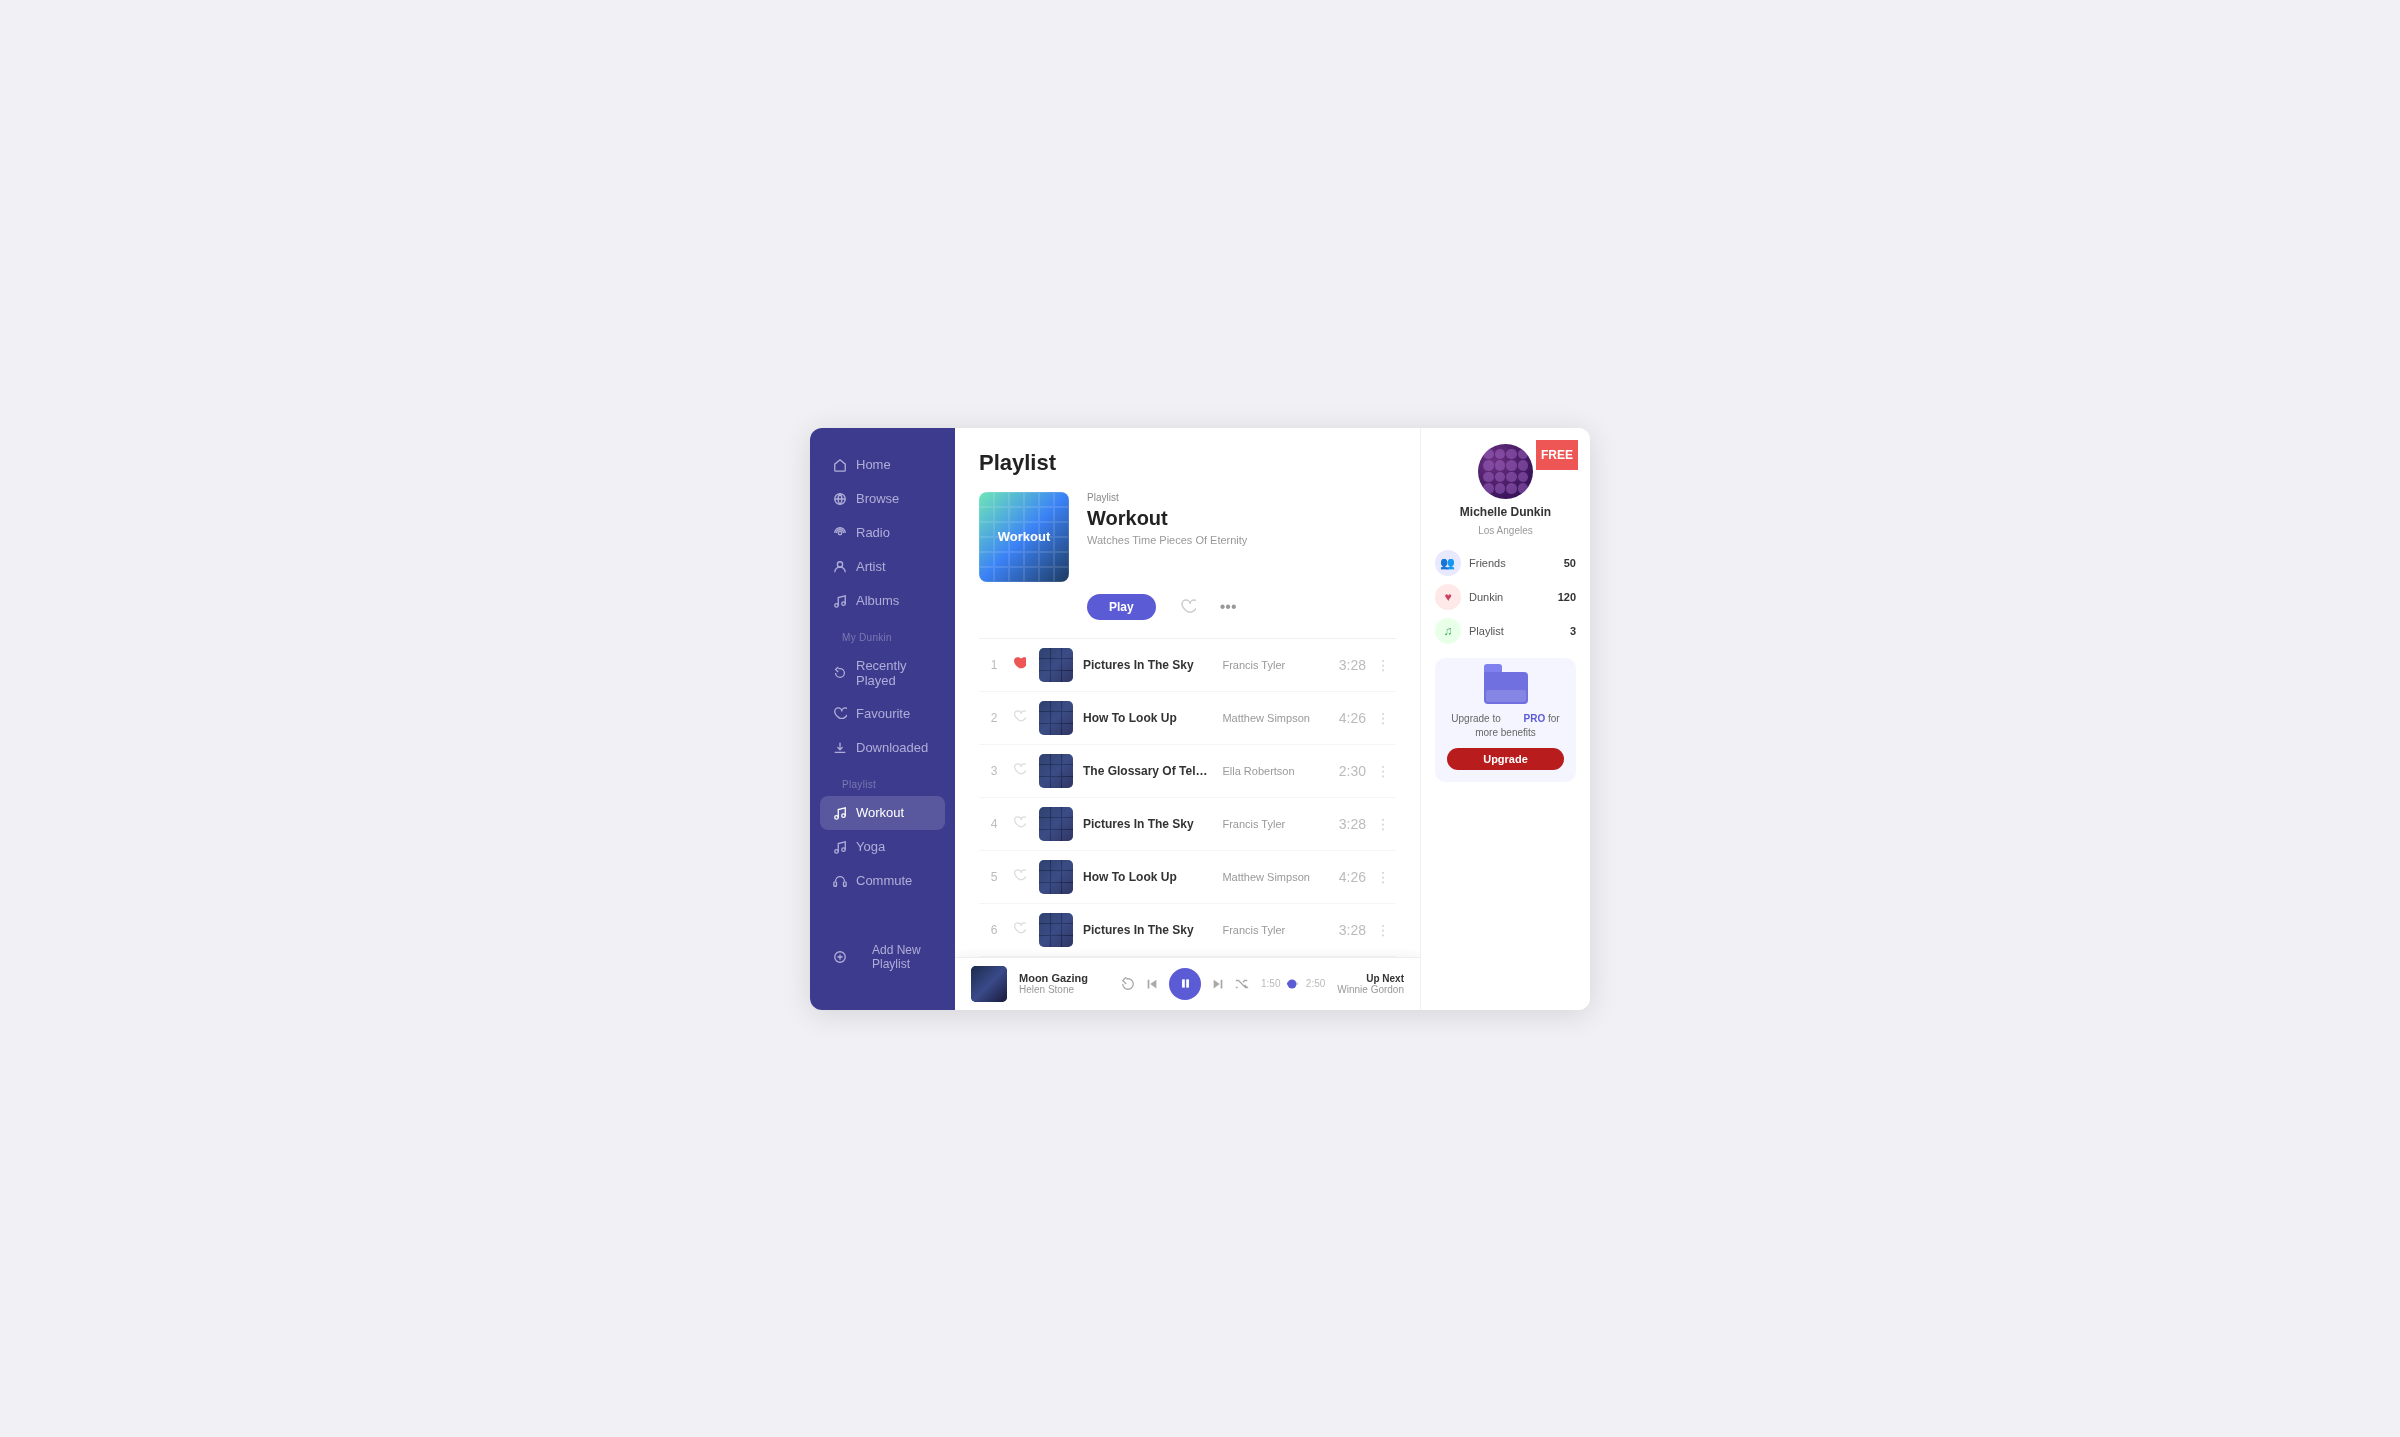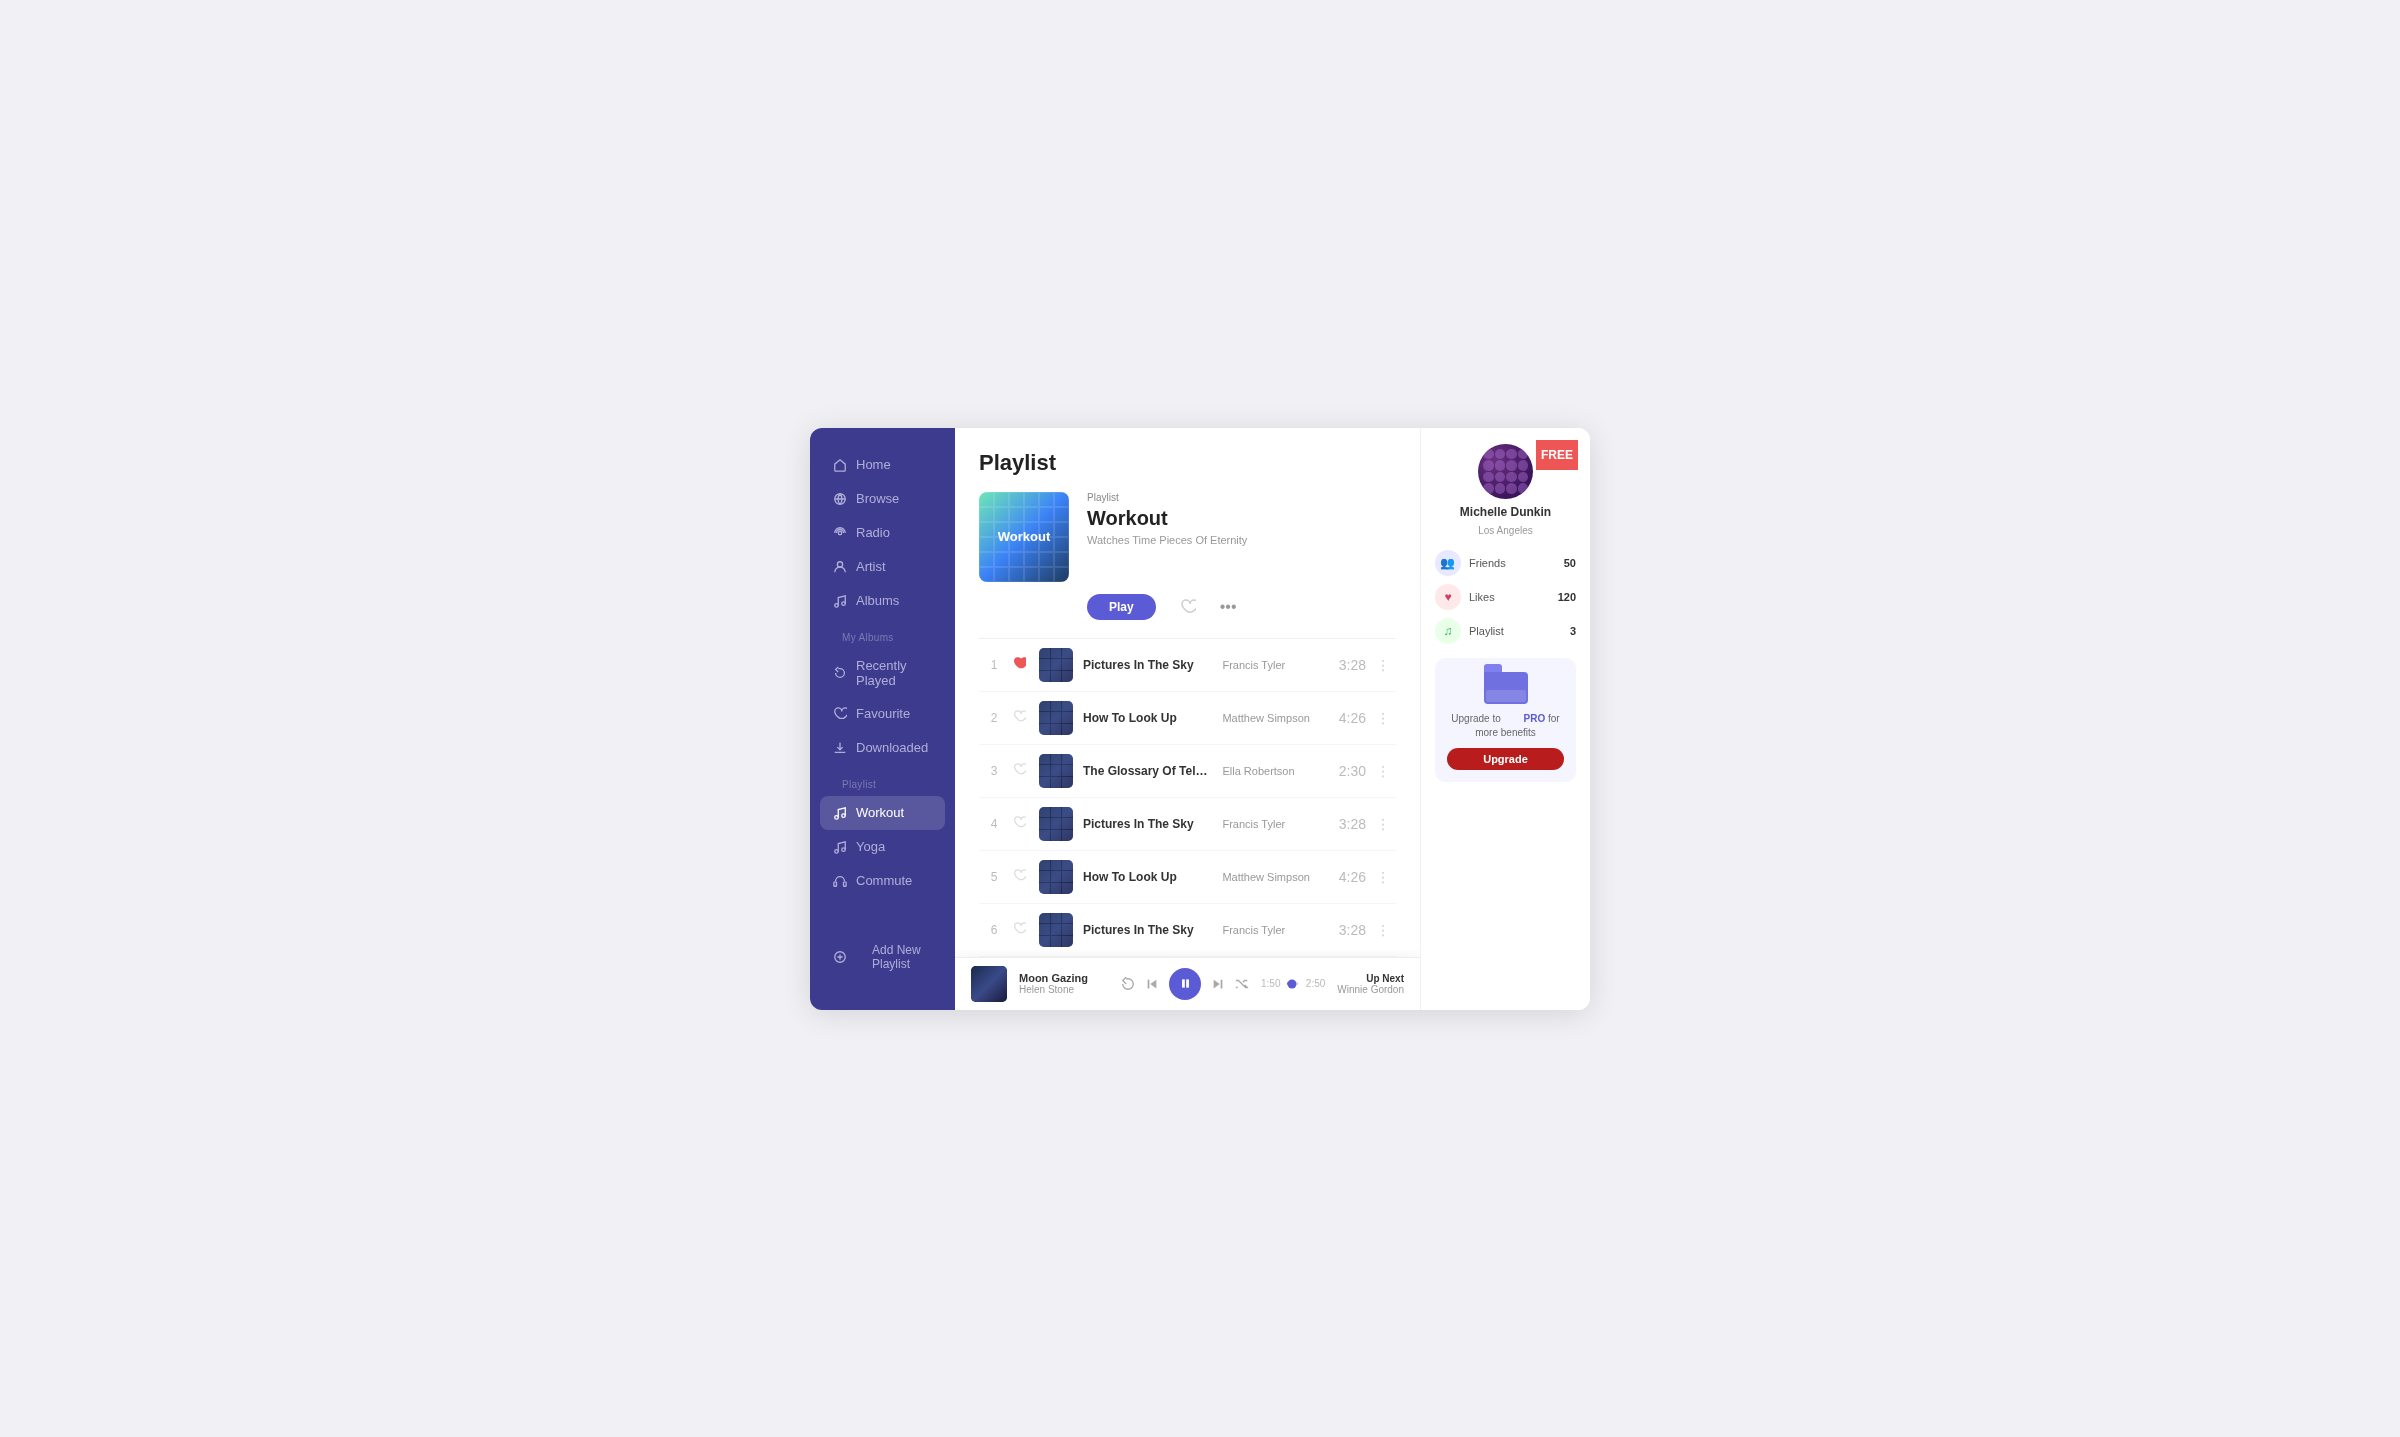--- a/index.html
+++ b/index.html
@@ -588,21 +588,21 @@
         <div class="nav-icon">
           <svg viewBox="0 0 16 16" fill="none" stroke="currentColor" stroke-width="1.5">
             <path d="M6 13V4l8-2v9"></path>
               <circle cx="4" cy="13" r="2"></circle>
               <circle cx="12" cy="11" r="2"></circle>
           </svg>
         </div>
         <span>Albums</span>
       </div>
 
-      <div class="section-label">My Albums</div>
+      <div class="section-label">My Dunkin</div>
 
       <div class="nav-item">
         <div class="nav-icon">
           <svg viewBox="0 0 16 16" fill="none" stroke="currentColor" stroke-width="1.5">
             <path d="M3 8a5 5 0 105-5H6M6 1L3 4l3 3"></path>
           </svg>
         </div>
         <span>Recently Played</span>
       </div>
       <div class="nav-item">
@@ -977,21 +977,21 @@
     </div>
 
     <div class="stats-row" id="stats-row">
         <div class="stat-item">
       <div class="stat-icon friends">👥</div>
       <span class="stat-label">Friends</span>
       <span class="stat-value">50</span>
     </div>
         <div class="stat-item">
       <div class="stat-icon likes">♥</div>
-      <span class="stat-label">Likes</span>
+      <span class="stat-label">Dunkin</span>
       <span class="stat-value">120</span>
     </div>
         <div class="stat-item">
       <div class="stat-icon playlist">♫</div>
       <span class="stat-label">Playlist</span>
       <span class="stat-value">3</span>
     </div>
       </div>
 
     <div class="upgrade-card">

